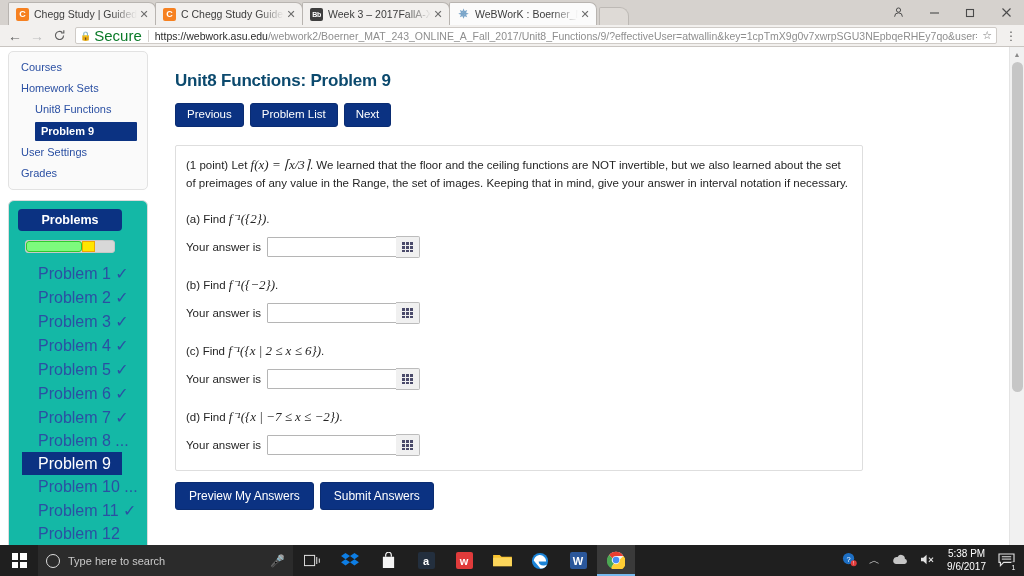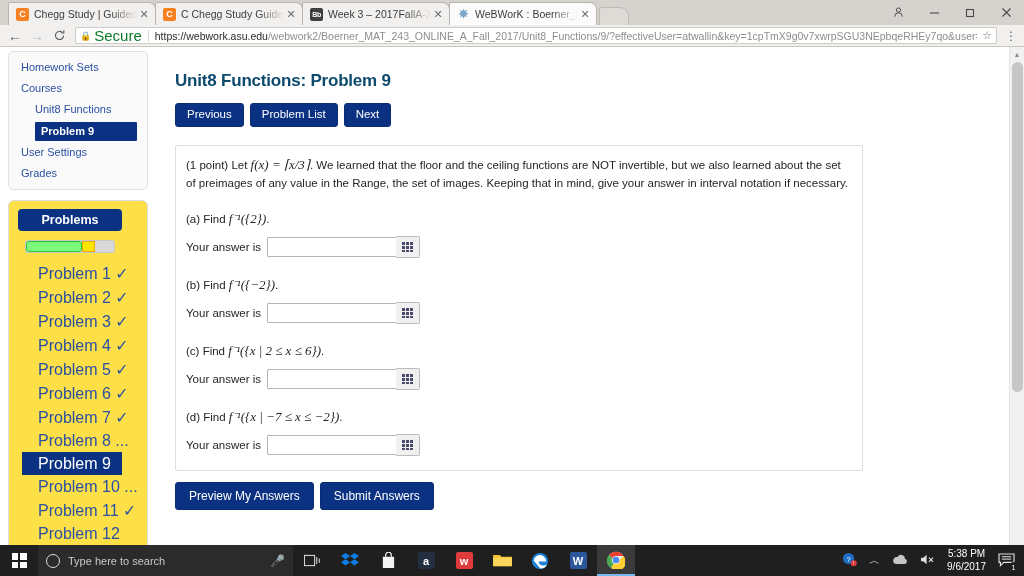--- a/index.html
+++ b/index.html
@@ -62,21 +62,21 @@
   
   .viewport { position:relative; height:498px; background:#fff; overflow:hidden; }
 
   .sidebar { position:absolute; left:0; top:0; width:156px; padding:4px 8px 0 8px; }
   .panel { background:#fafafa; border:1px solid #e2e2e2; border-radius:5px; padding:5px 0; }
   .nav-item { font-size:11px; color:#2b50a3; padding:4px 6px 4px 12px; line-height:1.2; }
   .nav-item.l2 { padding-left:26px; }
   .nav-item.sel { background:#0b3282; color:#fff; font-weight:bold; margin:1px 10px 1px 26px;
                   padding:3px 6px; border-radius:1px; }
 
-  .panel2 { background:#fde047; border:1px solid #dcdcdc; border-radius:6px;
+  .panel2 { background:#14b8a6; border:1px solid #dcdcdc; border-radius:6px;
             margin-top:10px; padding:8px 25px 9px 9px; }
   .prob-head { background:#0b3282; color:#fff; font-size:12.5px; font-weight:bold;
                text-align:center; border-radius:4px; padding:4px 0; }
   .bar-wrap { margin:9px 7px 8px 7px; height:13px; background:#d8d8d8; border-radius:3px;
               border:1px solid #c8c8c8; display:flex; overflow:hidden; }
   .bar-g { background:#7dfa7d; border:1px solid #2ecb2e; border-radius:3px; height:100%; }
   .bar-y { background:#ffe600; border:1px solid #f0a800; height:100%; }
   .plist { padding-left:4px; }
   .pitem { font-size:16px; color:#2b50a3; padding:2.5px 4px 2.5px 16px; white-space:nowrap; }
   .pitem.sel { background:#0b3282; color:#fff; }
@@ -213,22 +213,22 @@
       <span class="url"><b>https://webwork.asu.edu</b><span>/webwork2/Boerner_MAT_243_ONLINE_A_Fall_2017/Unit8_Functions/9/?effectiveUser=atwallin&amp;key=1cpTmX9g0v7xwrpSGU3NEpbqeRHEy7qo&amp;user=atwal...</span></span>
       <span class="star">☆</span>
     </div>
     <div class="kebab">⋮</div>
   </div>
 
   <div class="viewport">
 
     <div class="sidebar">
       <div class="panel">
+        <div class="nav-item">Courses</div>
         <div class="nav-item">Homework Sets</div>
-        <div class="nav-item">Courses</div>
         <div class="nav-item l2">Unit8 Functions</div>
         <div class="nav-item sel">Problem 9</div>
         <div class="nav-item">User Settings</div>
         <div class="nav-item">Grades</div>
       </div>
 
       <div class="panel2">
         <div class="prob-head">Problems</div>
         <div class="bar-wrap">
           <div class="bar-g" id="bar-green" style="width: 64%;"></div>

